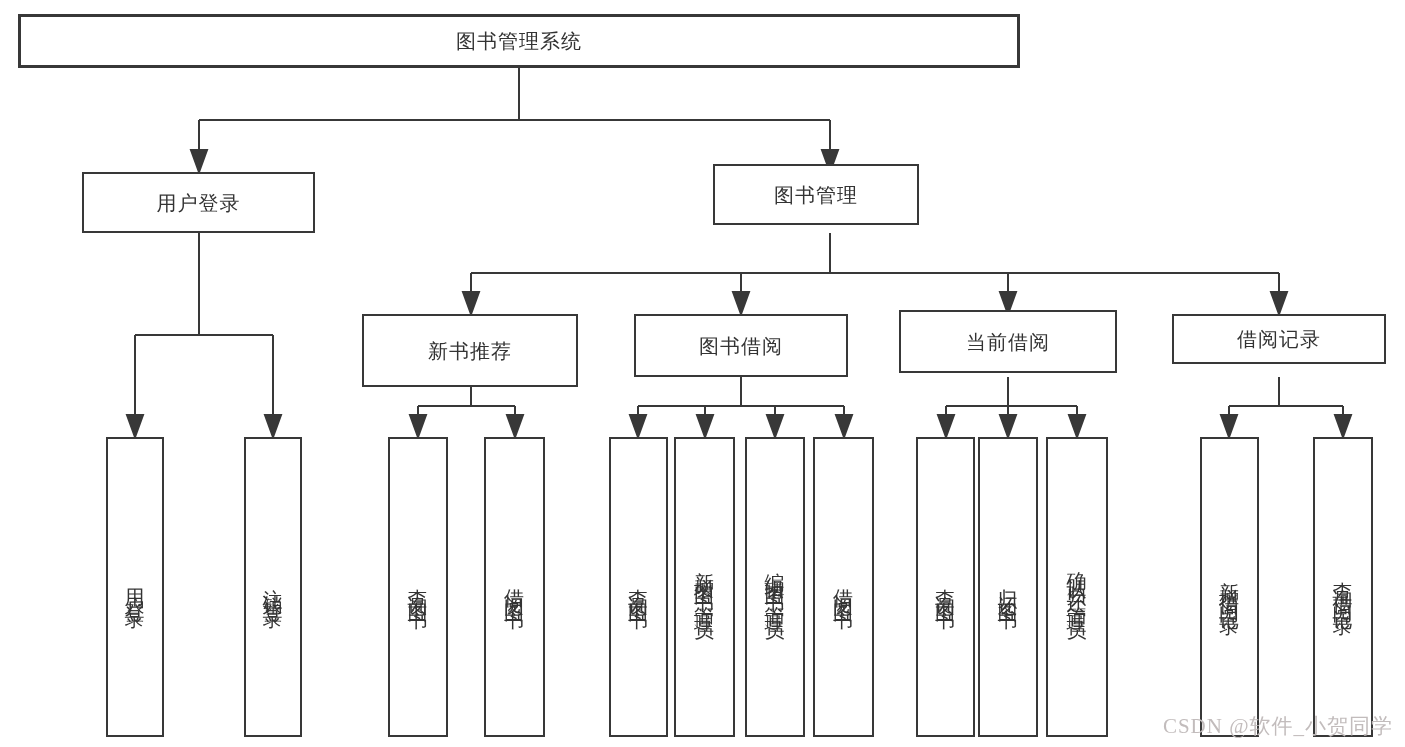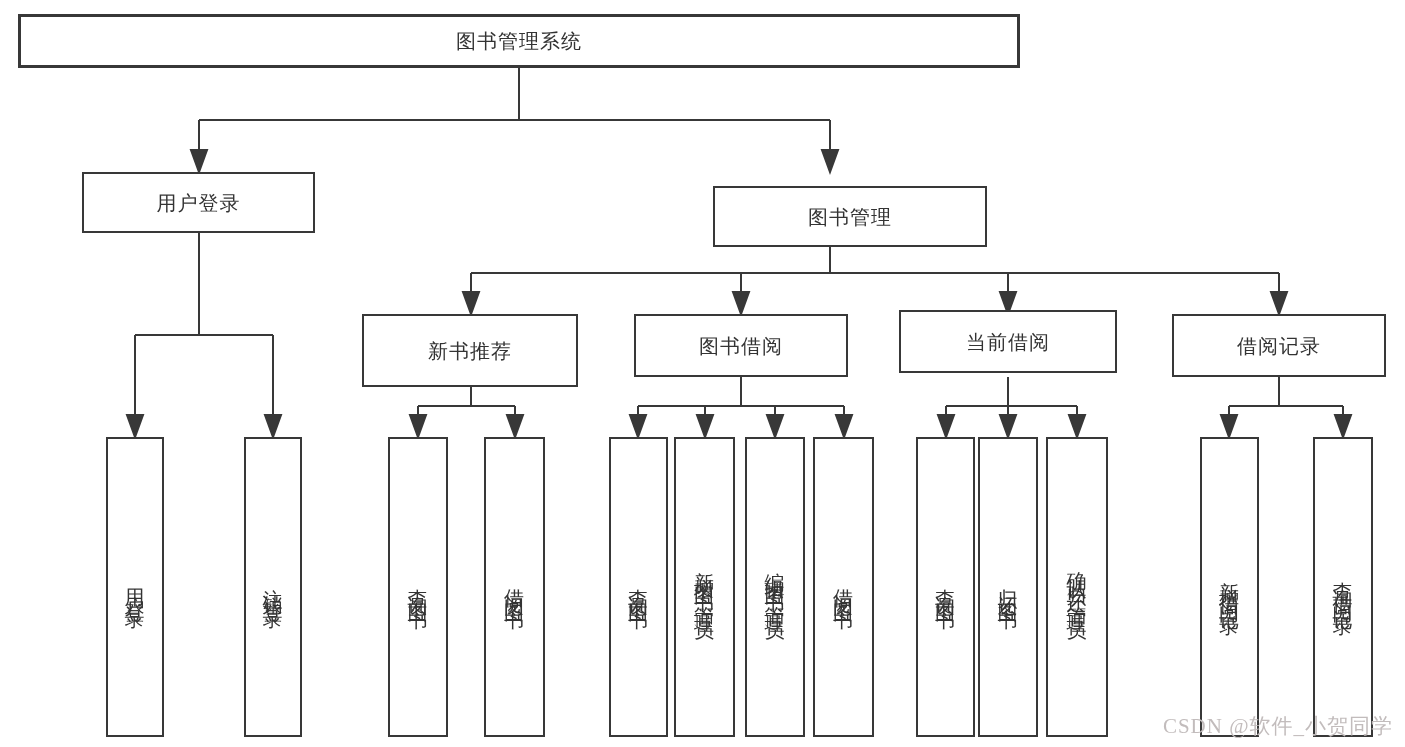--- a/index.html
+++ b/index.html
@@ -104,26 +104,26 @@
     <g>
       <path d="M1279 377 V406 M1229 406 H1343 M1229 406 V437 M1343 406 V437" fill="none"></path>
       <polygon points="1221,415 1237,415 1229,437"></polygon>
       <polygon points="1335,415 1351,415 1343,437"></polygon>
     </g>
   </svg>
 
   <div class="node root" style="left:18px;top:14px;width:1002px;height:54px;">图书管理系统</div>
 
   <div class="node" style="left:82px;top:172px;width:233px;height:61px;">用户登录</div>
-  <div class="node" style="left:713px;top:186px;width:274px;height:61px;">图书管理</div>
+  <div class="node" style="left:713px;top:164px;width:206px;height:61px;">图书管理</div>
 
   <div class="node" style="left:362px;top:314px;width:216px;height:73px;">新书推荐</div>
   <div class="node" style="left:634px;top:314px;width:214px;height:63px;">图书借阅</div>
   <div class="node" style="left:899px;top:310px;width:218px;height:63px;text-align:right;">当前借阅</div>
-  <div class="node" style="left:1172px;top:314px;width:214px;height:63px;text-align:center;">借阅记录</div>
+  <div class="node" style="left:1172px;top:314px;width:214px;height:50px;text-align:center;">借阅记录</div>
 
   <div class="vnode" style="left:106px;top:437px;width:58px;height:300px;">
     <span>用户登录</span>
   </div>
   <div class="vnode" style="left:244px;top:437px;width:58px;height:300px;">
     <span>注销登录</span>
   </div>
 
   <div class="vnode" style="left:388px;top:437px;width:60px;height:300px;">
     <span>查询图书</span>

